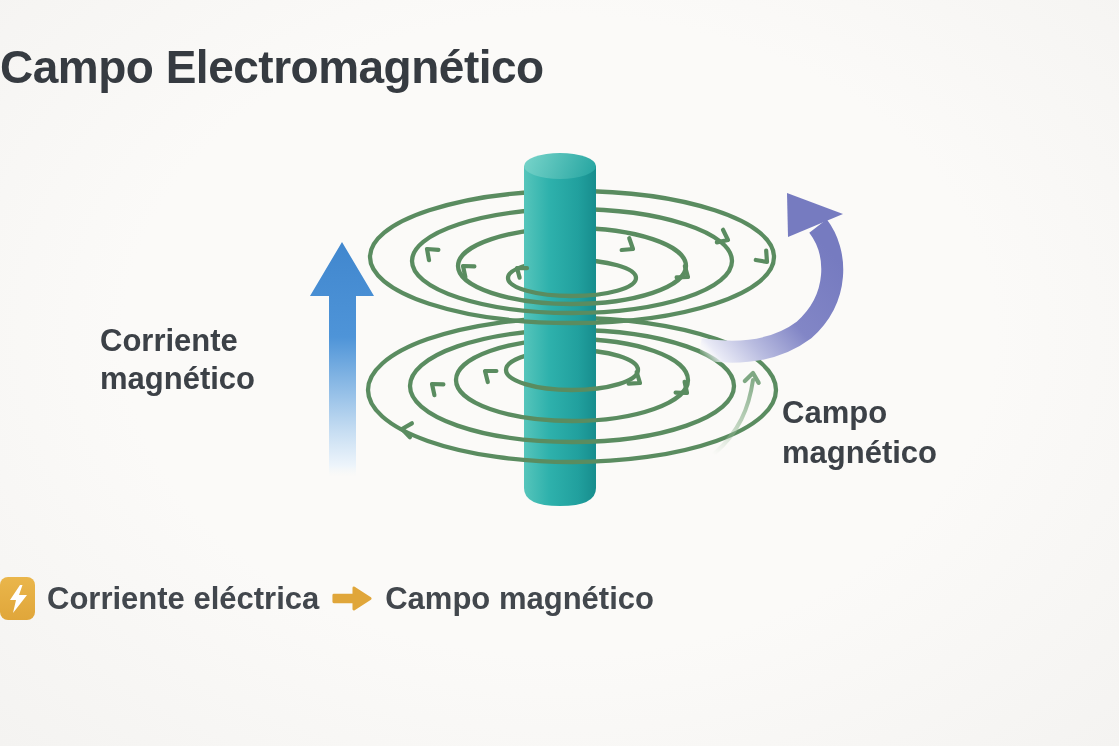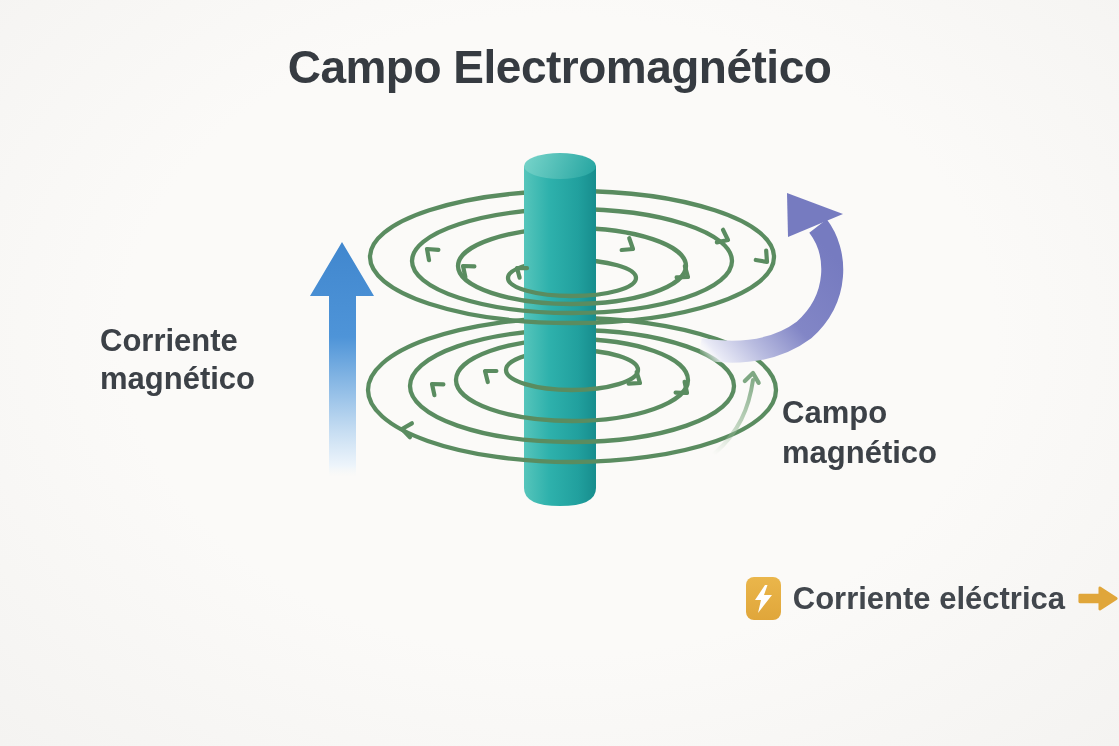--- a/index.html
+++ b/index.html
@@ -6,35 +6,35 @@
   .canvas{
     position:relative;
     width:1119px;height:746px;
     margin:0 auto;
     overflow:hidden;
     font-family:"Liberation Sans","DejaVu Sans",sans-serif;
     background:radial-gradient(ellipse at 50% 45%, #fbfaf8 55%, var(--background,#f4f3f1) 100%);
   }
   .title{
     position:absolute;top:40px;left:0;right:0;margin:0;
-    text-align:center;
+    text-align:left;
     font-size:46px;font-weight:700;letter-spacing:-0.5px;
     color:var(--title_text,#363b41);
   }
   .diagram-svg{position:absolute;left:0;top:0;width:1119px;height:746px;}
   .label{
     position:absolute;
     font-size:31px;font-weight:700;
     color:var(--label_text,#3c4147);
   }
   .label-left{top:322px;left:100px;width:222px;text-align:left;line-height:38px;}
   .label-right{top:358px;left:782px;text-align:left;line-height:40px;margin-top:35px;}
   .legend{
     position:absolute;top:577px;left:0;right:0;
-    display:flex;justify-content:flex-end;align-items:center;gap:12px;
+    display:flex;justify-content:flex-start;align-items:center;gap:12px;
     font-size:31px;font-weight:700;
     color:var(--legend_text,#42474d);
   }
   .bolt-badge{
     display:inline-flex;align-items:center;justify-content:center;
     width:35px;height:43px;border-radius:8px;
     background:linear-gradient(180deg,#eab64b, var(--legend_amber,#dd9f33));
   }
   .legend-arrow{display:inline-block;}
   .field-line{fill:none;stroke:#5a8c60;stroke-width:4.3;}
@@ -174,15 +174,16 @@
   <div class="legend">
     <span class="bolt-badge">
       <svg width="24" height="30" viewBox="0 0 24 30">
         <path d="M14,1 L4,16 L10,16 L7,29 L21,11 L13,11 L16.5,1 Z" fill="#ffffff"></path>
       </svg>
     </span>
     <span>Corriente eléctrica</span>
     <svg class="legend-arrow" width="42" height="27" viewBox="0 0 44 28">
       <path d="M3,10.5 L24,10.5 L24,3 L41,14 L24,25 L24,17.5 L3,17.5 Z" fill="#e0a63a" stroke="#e0a63a" stroke-width="3" stroke-linejoin="round"></path>
     </svg>
+    <span>Campo magnético</span>
   </div>
 
 </div>
 
 </body></html>

